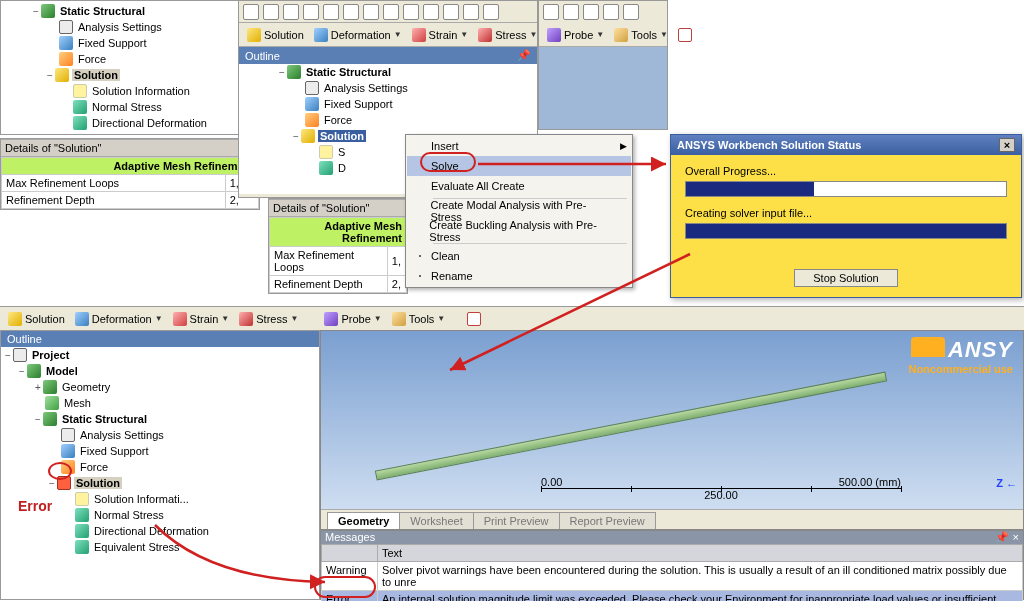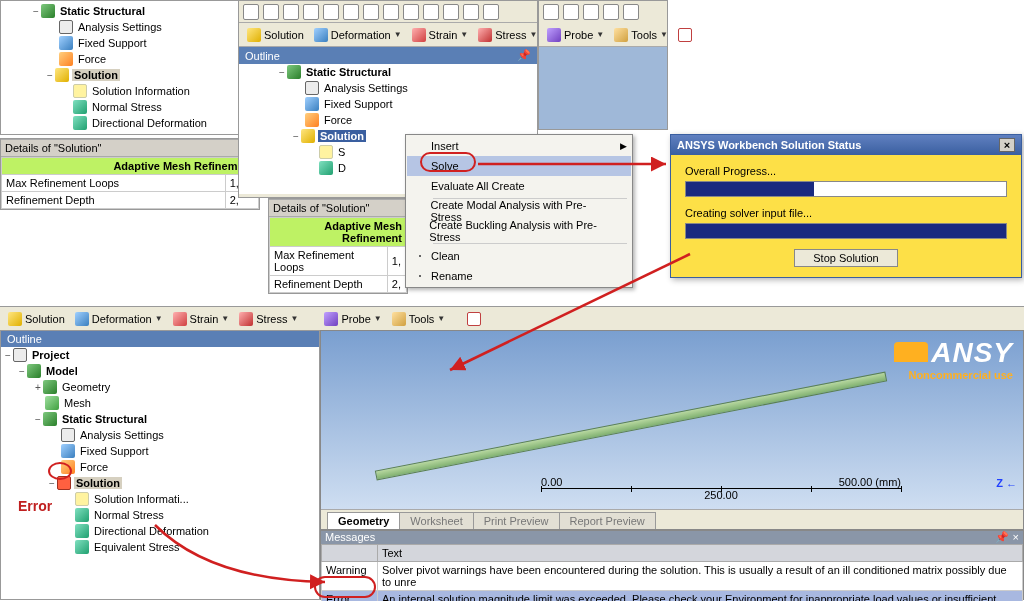--- a/index.html
+++ b/index.html
@@ -52,30 +52,30 @@
   .ctxmenu .row { display:flex; align-items:center; height:20px; padding:0 18px 0 2px; cursor:default; position:relative; }
   .ctxmenu .row .iconcol { width:22px; display:flex; justify-content:center; }
   .ctxmenu .row.hov { background:#b6c5e4; }
   .ctxmenu .sep { height:1px; background:#ccc; margin:2px 4px 2px 26px; }
   .ctxmenu .arrow { position:absolute; right:4px; font-size:9px; }
   .statuswin { position:absolute; background:#fde047; border:1px solid #3a5fa0; box-shadow:2px 2px 6px rgba(0,0,0,.3); }
   .statuswin .titlebar { background: linear-gradient(#6080c0,#3a5fa0); color:#fff; padding:3px 6px; font-size:11px; font-weight:bold; display:flex; justify-content:space-between; align-items:center; }
   .statuswin .body { padding:10px 14px; }
   .progress { height:16px; background:#fff; border:1px solid #888; margin:4px 0 10px 0; position:relative; }
   .progress .fill { background:#1a2a7f; height:100%; }
-  .sbtn { display:inline-block; padding:2px 18px; background:#ece9d8; border:1px solid #888; cursor:pointer; }
+  .sbtn { display:inline-block; padding:2px 18px; background:#ece9d8; border:1px solid #888; cursor:pointer;margin-top:20px; }
   .viewport3d { position:absolute; border:1px solid #888; background: linear-gradient(#7a9fd0 0%, #d8e5f5 100%); overflow:hidden; }
   .beam { position:absolute; width:520px; height:10px; background:linear-gradient(#b8d8a0,#7fb070); border:1px solid #5a8050; transform: rotate(-11deg); left:50px; top:90px; }
   .scalebar { position:absolute; bottom:28px; left:220px; display:flex; flex-direction:column; align-items:center; font-size:11px; }
   .scalebar .line { width:360px; border-top:1px solid #000; position:relative; }
   .scalebar .tick { position:absolute; width:1px; height:6px; background:#000; top:-3px; }
   .scalebar .labels { width:360px; display:flex; justify-content:space-between; }
   .logo { position:absolute; top:6px; right:10px; text-align:right; }
   .logo .cap { width:34px; height:20px; background:#ffb020; display:inline-block; border-radius:4px 4px 0 0; position:relative; }
-  .logo .txt { font-size:28px; font-weight:bold; color:#fff; font-style:italic; letter-spacing:1px; }
+  .logo .txt { font-size:22px; font-weight:bold; color:#fff; font-style:italic; letter-spacing:1px; }
   .logo .sub { color:#ffb020; font-size:11px; font-weight:bold; }
   .tabs { position:absolute; bottom:0; left:0; right:0; background:#ece9d8; height:20px; display:flex; align-items:flex-end; border-top:1px solid #aaa; }
   .tab { padding:2px 10px; font-size:11px; border:1px solid #999; border-bottom:none; margin-right:-1px; background:#e2dfd4; color:#777; cursor:pointer; }
   .tab.active { background:#fff; color:#000; font-weight:bold; }
   .msgbox { position:absolute; border:1px solid #888; background:#fff; }
   .msgbox .hdr { background:#8a96a8; color:#fff; padding:0 4px; font-size:11px; display:flex; justify-content:space-between; }
   .msgbox table { width:100%; border-collapse:collapse; font-size:11px; }
   .msgbox th { background:#d4d6dc; border:1px solid #aaa; text-align:left; padding:2px 4px; font-weight:normal; }
   .msgbox td { border:1px solid #ccc; padding:2px 4px; vertical-align:top; }
   .msgbox td.sel { background:#a8b8e0; }

